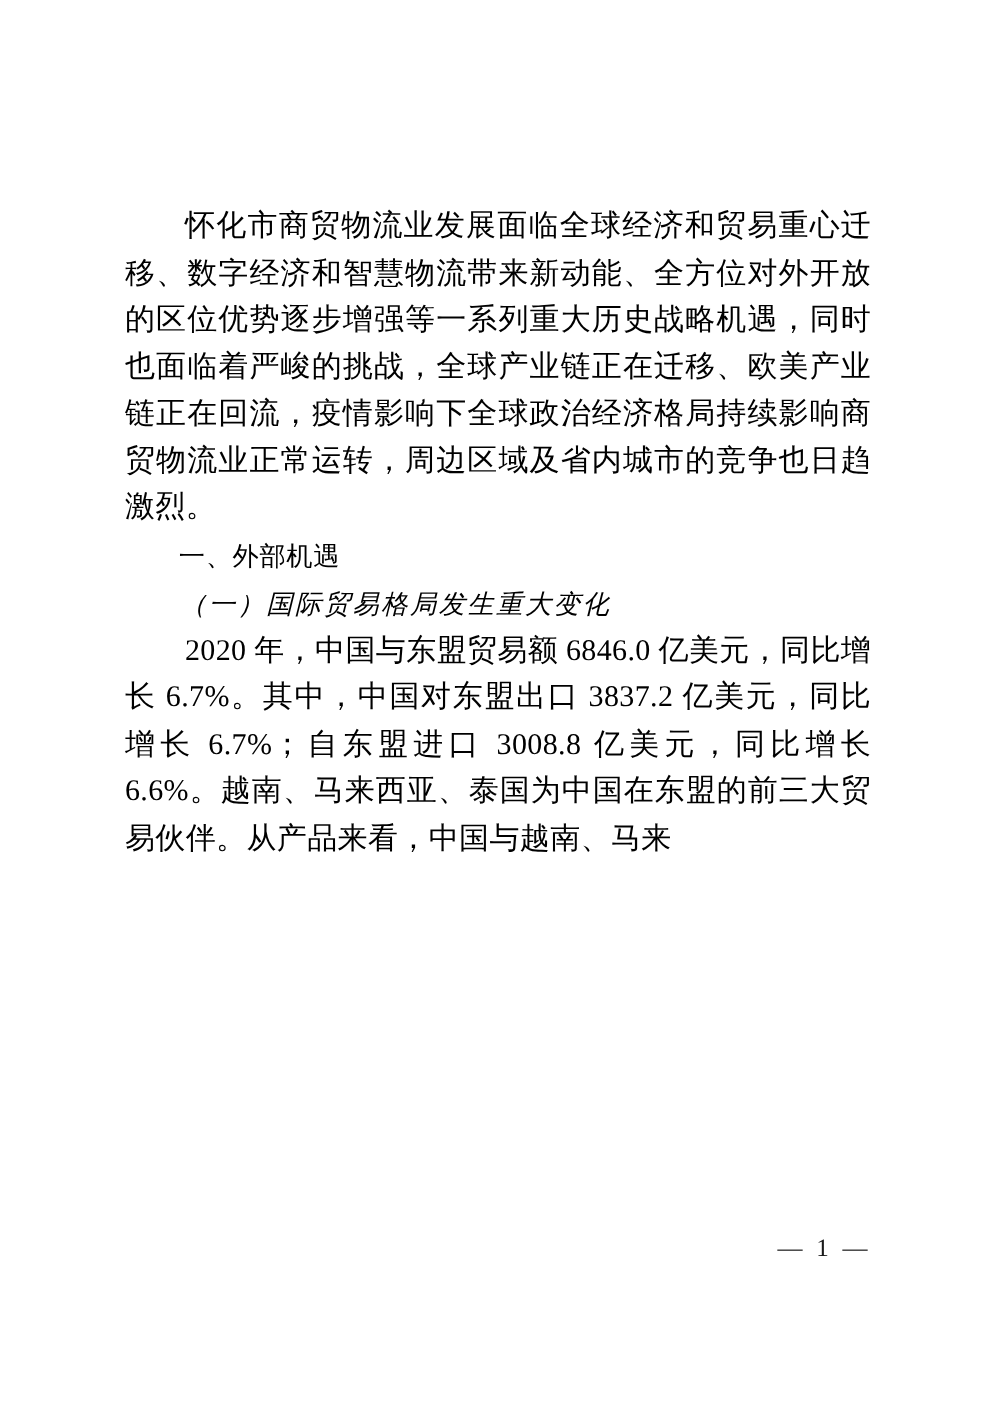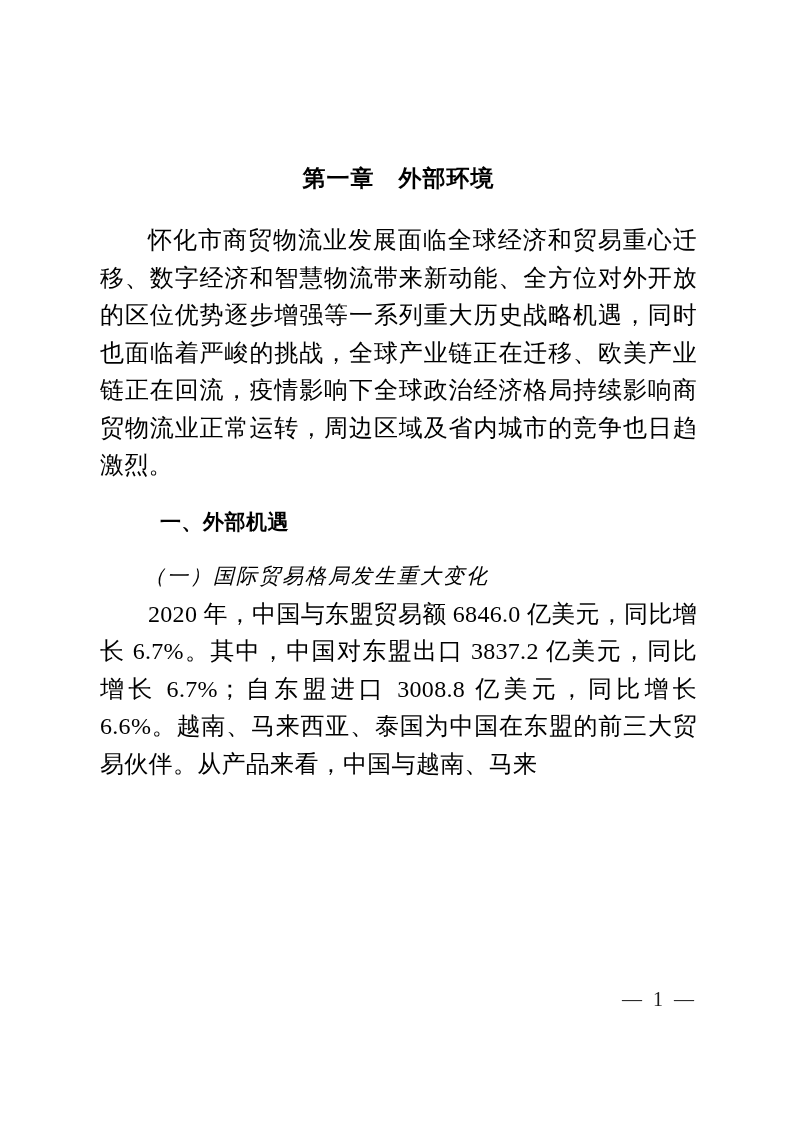--- a/index.html
+++ b/index.html
@@ -34,23 +34,23 @@
   }
   .para {
     margin: 0;
     font-size: 24px;
     line-height: 37.5px;
     text-align: justify;
     text-indent: 2em;
     letter-spacing: 0.3px;
   }
   .section-heading {
-    margin: 18px;
+    margin: 1px;
     font-family: "Liberation Sans", "DejaVu Sans", sans-serif;
-    font-weight: bold;
+    font-weight: normal;
     font-size: 21px;
     line-height: 37.5px;
     text-indent: 2em;
     letter-spacing: 0.5px;
   }
   .subsection-heading {
     margin: 0;
     font-family: "Liberation Serif", "DejaVu Serif", serif;
     font-weight: normal;
     font-size: 21px;
@@ -68,21 +68,20 @@
     letter-spacing: 3px;
     color: #1a1a1a;
     white-space: nowrap;
   }
 </style>
 </head>
 <body>
 
 <div class="page">
   <div class="doc-body">
-    <h1 class="chapter-title">第一章　外部环境</h1>
 
     <p class="para">怀化市商贸物流业发展面临全球经济和贸易重心迁移、数字经济和智慧物流带来新动能、全方位对外开放的区位优势逐步增强等一系列重大历史战略机遇，同时也面临着严峻的挑战，全球产业链正在迁移、欧美产业链正在回流，疫情影响下全球政治经济格局持续影响商贸物流业正常运转，周边区域及省内城市的竞争也日趋激烈。</p>
 
     <h2 class="section-heading">一、外部机遇</h2>
 
     <h3 class="subsection-heading">（一）国际贸易格局发生重大变化</h3>
 
 
     <p class="para">2020 年，中国与东盟贸易额 6846.0 亿美元，同比增长 6.7%。其中，中国对东盟出口 3837.2 亿美元，同比增长 6.7%；自东盟进口 3008.8 亿美元，同比增长 6.6%。越南、马来西亚、泰国为中国在东盟的前三大贸易伙伴。从产品来看，中国与越南、马来</p>
   </div>

